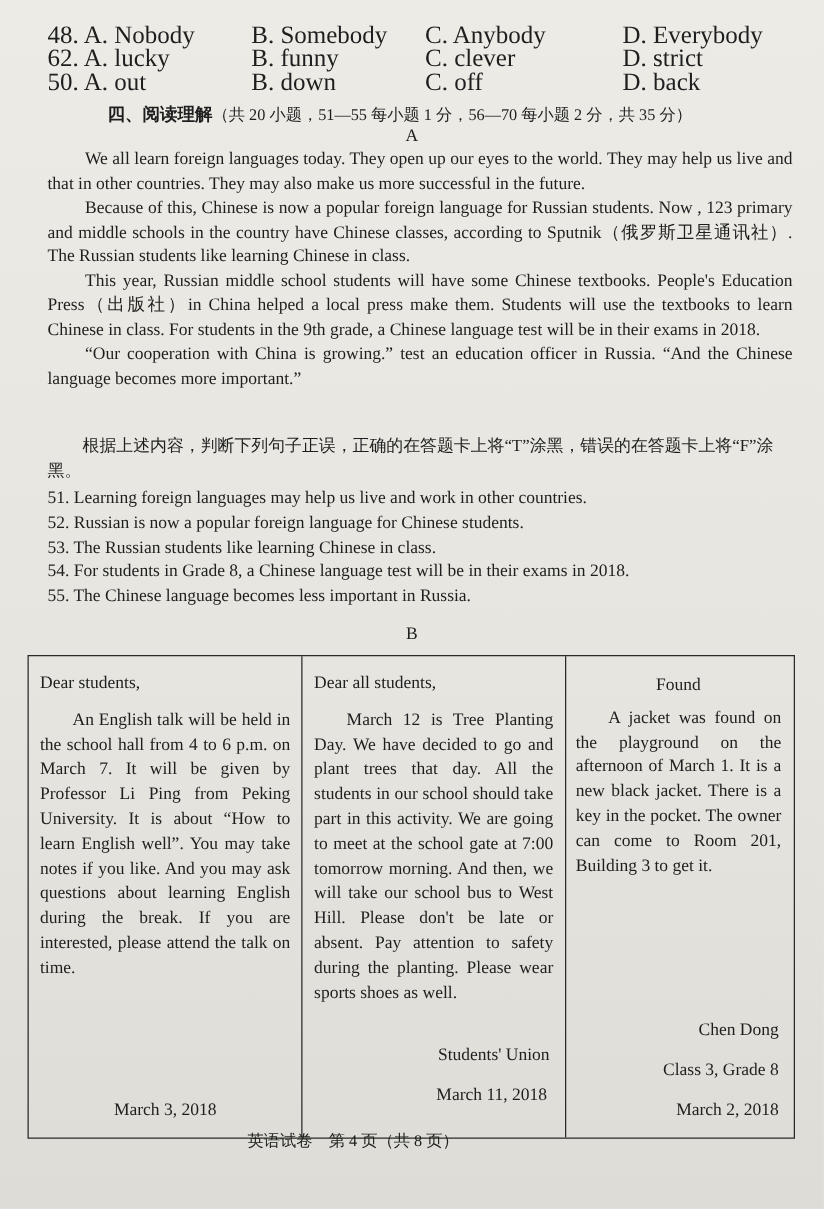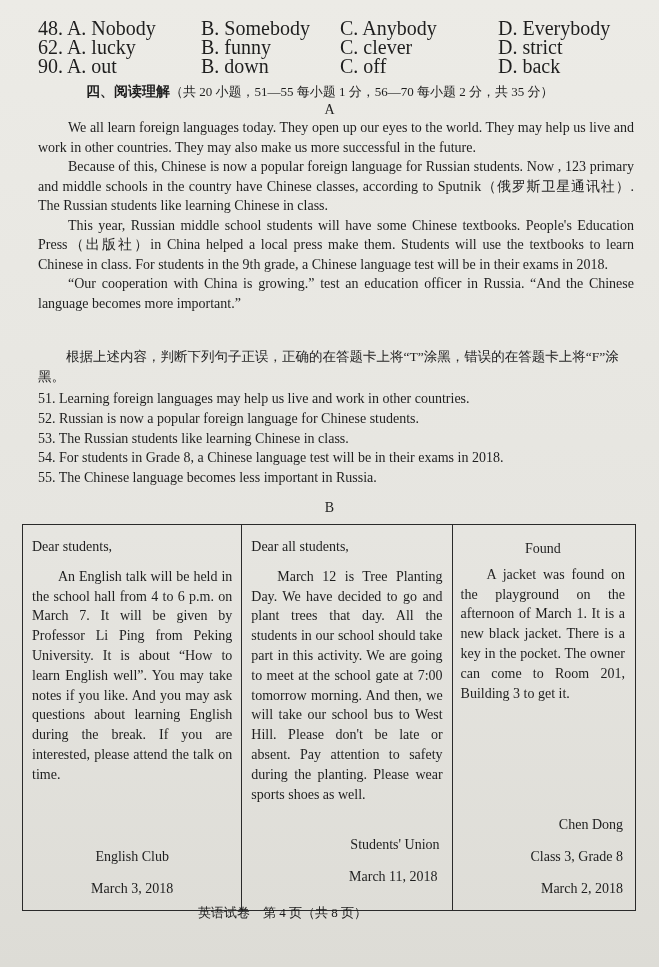--- a/index.html
+++ b/index.html
@@ -63,35 +63,35 @@
       <span class="c2">C. Anybody</span>
       <span class="c3">D. Everybody</span>
     </div>
     <div class="opt-row">
       <span class="c0"><span style="position:static">62.</span> <span style="position:static">A. lucky</span></span>
       <span class="c1">B. funny</span>
       <span class="c2">C. clever</span>
       <span class="c3">D. strict</span>
     </div>
     <div class="opt-row">
-      <span class="c0"><span style="position:static">90.</span> <span style="position:static">A. out</span></span>
+      <span class="c0"><span style="position:static">50.</span> <span style="position:static">A. out</span></span>
       <span class="c1">B. down</span>
       <span class="c2">C. off</span>
       <span class="c3">D. back</span>
     </div>
   </div>
 
   <div class="section-title">
     <b>四、阅读理解</b><span class="note">（共 20 小题，51—55 每小题 1 分，56—70 每小题 2 分，共 35 分）</span>
   </div>
 
   <div class="passage-label" style="top:102px;">A</div>
 
   <div class="passage">
-    <p>We all learn foreign languages today. They open up our eyes to the world. They may help us live and work in other countries. They may also make us more successful in the future.</p>
+    <p>We all learn foreign languages today. They open up our eyes to the world. They may help us live and that in other countries. They may also make us more successful in the future.</p>
     <p>Because of this, Chinese is now a popular foreign language for Russian students. Now , 123 primary and middle schools in the country have Chinese classes, according to Sputnik（俄罗斯卫星通讯社）. The Russian students like learning Chinese in class.</p>
     <p>This year, Russian middle school students will have some Chinese textbooks. People's Education Press（出版社）in China helped a local press make them. Students will use the textbooks to learn Chinese in class. For students in the 9th grade, a Chinese language test will be in their exams in 2018.</p>
     <p>“Our cooperation with China is growing.” test an education officer in Russia. “And the Chinese language becomes more important.”</p>
   </div>
 
   <div class="instr">根据上述内容，判断下列句子正误，正确的在答题卡上将“T”涂黑，错误的在答题卡上将“F”涂黑。</div>
 
   <div class="questions">
     <div>51. Learning foreign languages may help us live and work in other countries.</div>
     <div>52. Russian is now a popular foreign language for Chinese students.</div>
@@ -99,21 +99,20 @@
     <div>54. For students in Grade 8, a Chinese language test will be in their exams in 2018.</div>
     <div>55. The Chinese language becomes less important in Russia.</div>
   </div>
 
   <div class="passage-label" style="top:500px;">B</div>
 
   <div class="notice-table">
     <div class="col col1">
       <div class="greet">Dear students,</div>
       <div class="body">An English talk will be held in the school hall from 4 to 6 p.m. on March 7. It will be given by Professor Li Ping from Peking University. It is about “How to learn English well”. You may take notes if you like. And you may ask questions about learning English during the break. If you are interested, please attend the talk on time.</div>
-      <div class="sig" style="top:322px;">English Club</div>
       <div class="sig" style="top:354px;">March 3, 2018</div>
     </div>
     <div class="col col2">
       <div class="greet">Dear all students,</div>
       <div class="body">March 12 is Tree Planting Day. We have decided to go and plant trees that day. All the students in our school should take part in this activity. We are going to meet at the school gate at 7:00 tomorrow morning. And then, we will take our school bus to West Hill. Please don't be late or absent. Pay attention to safety during the planting. Please wear sports shoes as well.</div>
       <div class="sig-right" style="top:310px;">Students' Union</div>
       <div class="sig-right" style="top:342px; right:14px;">March 11, 2018</div>
     </div>
     <div class="col col3">
       <div class="title">Found</div>

